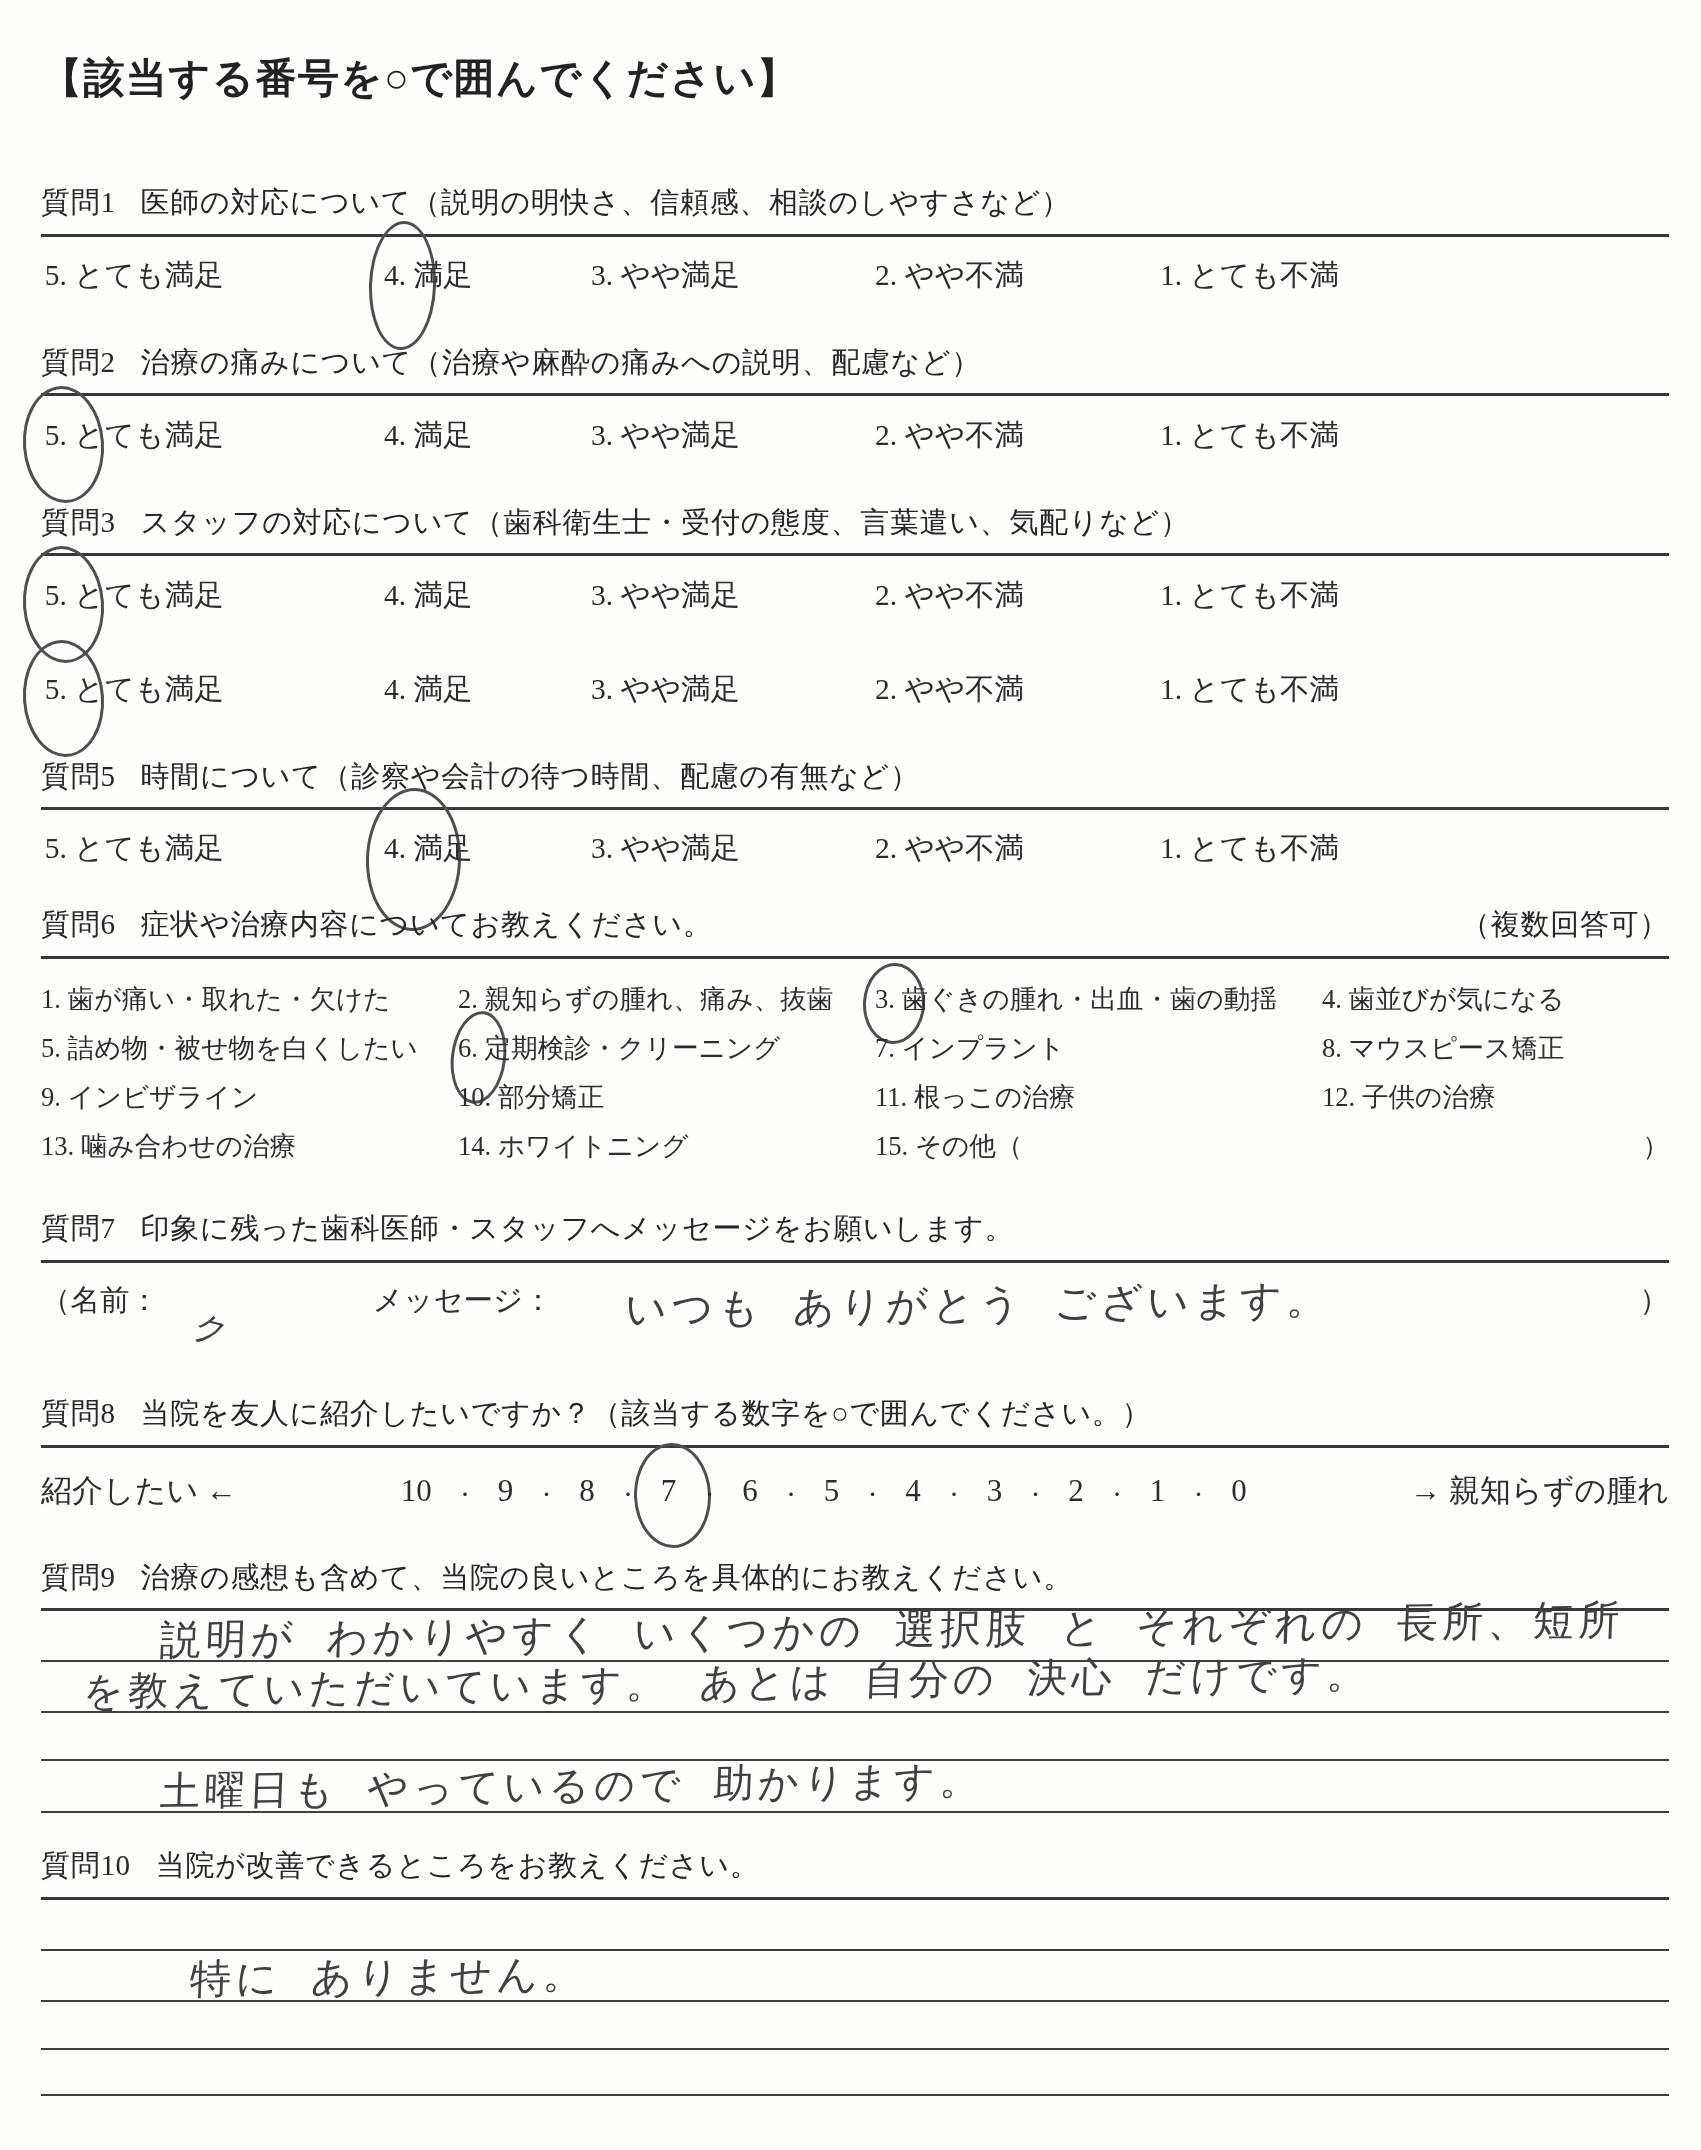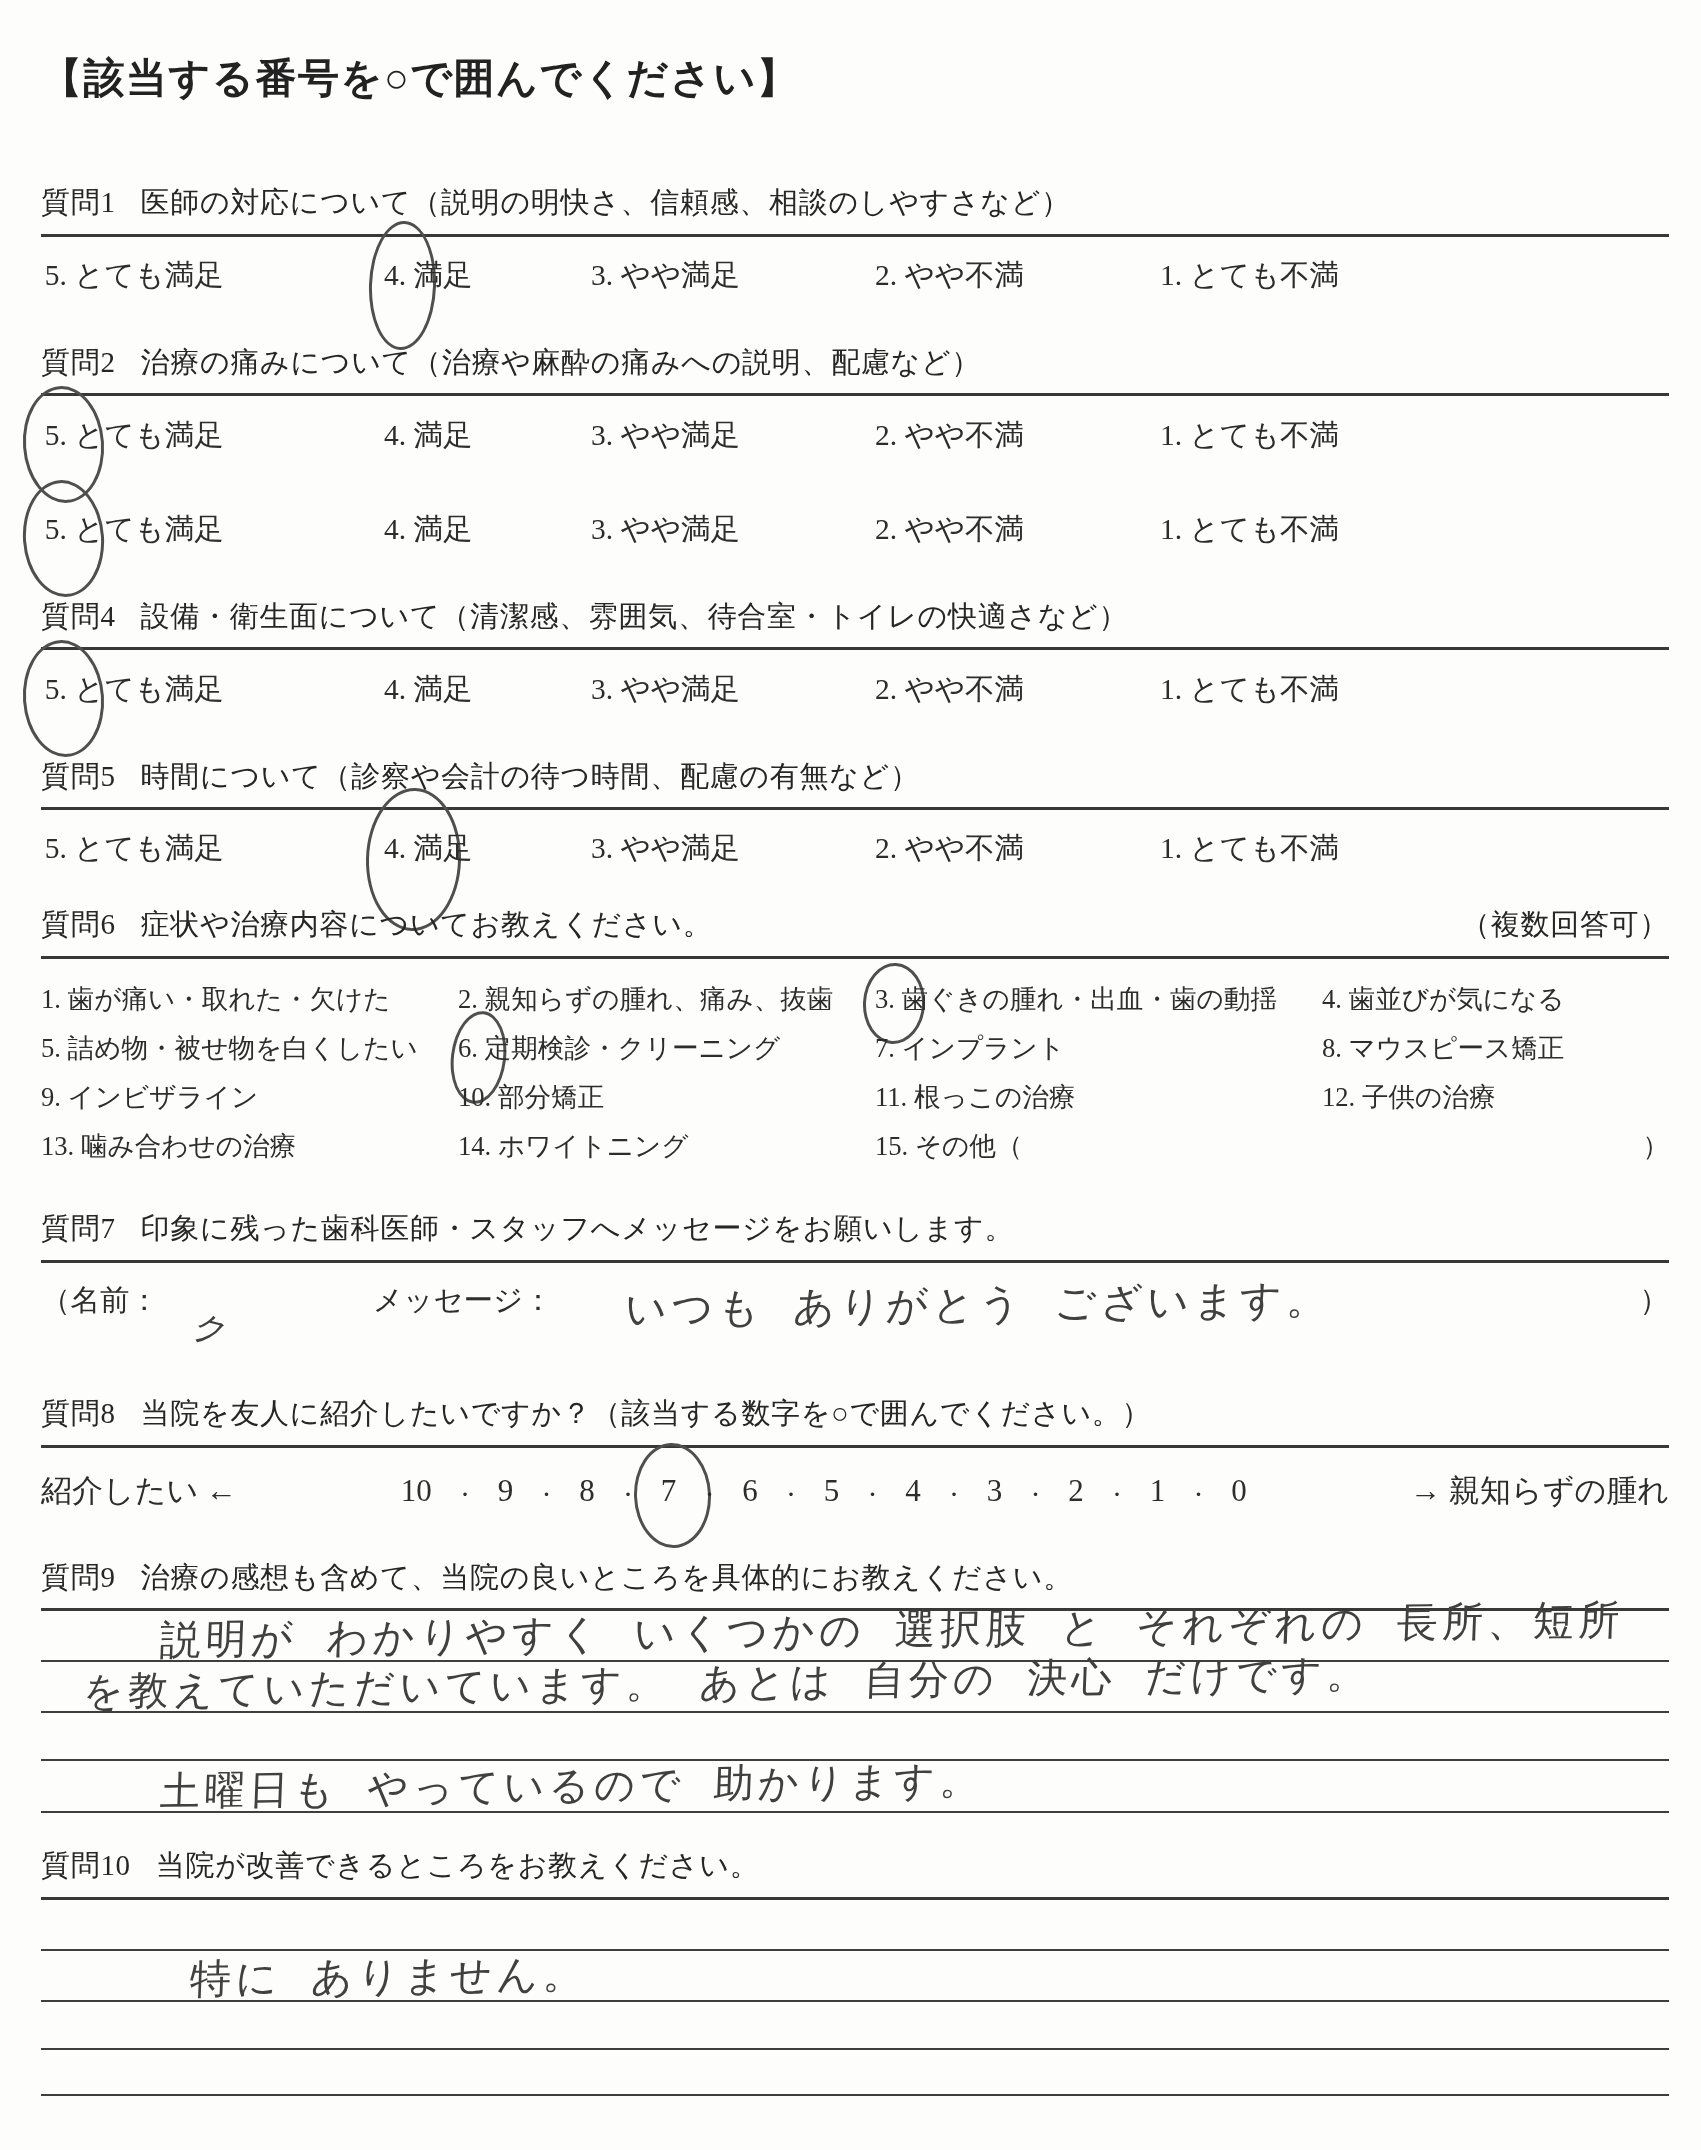--- a/index.html
+++ b/index.html
@@ -100,34 +100,34 @@
     <div class="opts-row">
       <span class="opt p1"><i class="circle cqleft"></i><span class="txt">5. とても満足</span></span>
       <span class="opt p2">4. 満足</span>
       <span class="opt p3">3. やや満足</span>
       <span class="opt p4">2. やや不満</span>
       <span class="opt p5">1. とても不満</span>
     </div>
   </section>
 
   <section class="q-section">
+    <div class="q-head">
+      <span class="q-label">質問3</span>
+      <span class="q-text">スタッフの対応について（歯科衛生士・受付の態度、言葉遣い、気配りなど）</span>
+    </div>
     <div class="opts-row">
       <span class="opt p1"><i class="circle cqleft"></i><span class="txt">5. とても満足</span></span>
       <span class="opt p2">4. 満足</span>
       <span class="opt p3">3. やや満足</span>
       <span class="opt p4">2. やや不満</span>
       <span class="opt p5">1. とても不満</span>
     </div>
   </section>
 
   <section class="q-section">
-    <div class="q-head">
-      <span class="q-label">質問4</span>
-      <span class="q-text">設備・衛生面について（清潔感、雰囲気、待合室・トイレの快適さなど）</span>
-    </div>
     <div class="opts-row">
       <span class="opt p1"><i class="circle cqleft"></i><span class="txt">5. とても満足</span></span>
       <span class="opt p2">4. 満足</span>
       <span class="opt p3">3. やや満足</span>
       <span class="opt p4">2. やや不満</span>
       <span class="opt p5">1. とても不満</span>
     </div>
   </section>
 
   <section class="q-section">

